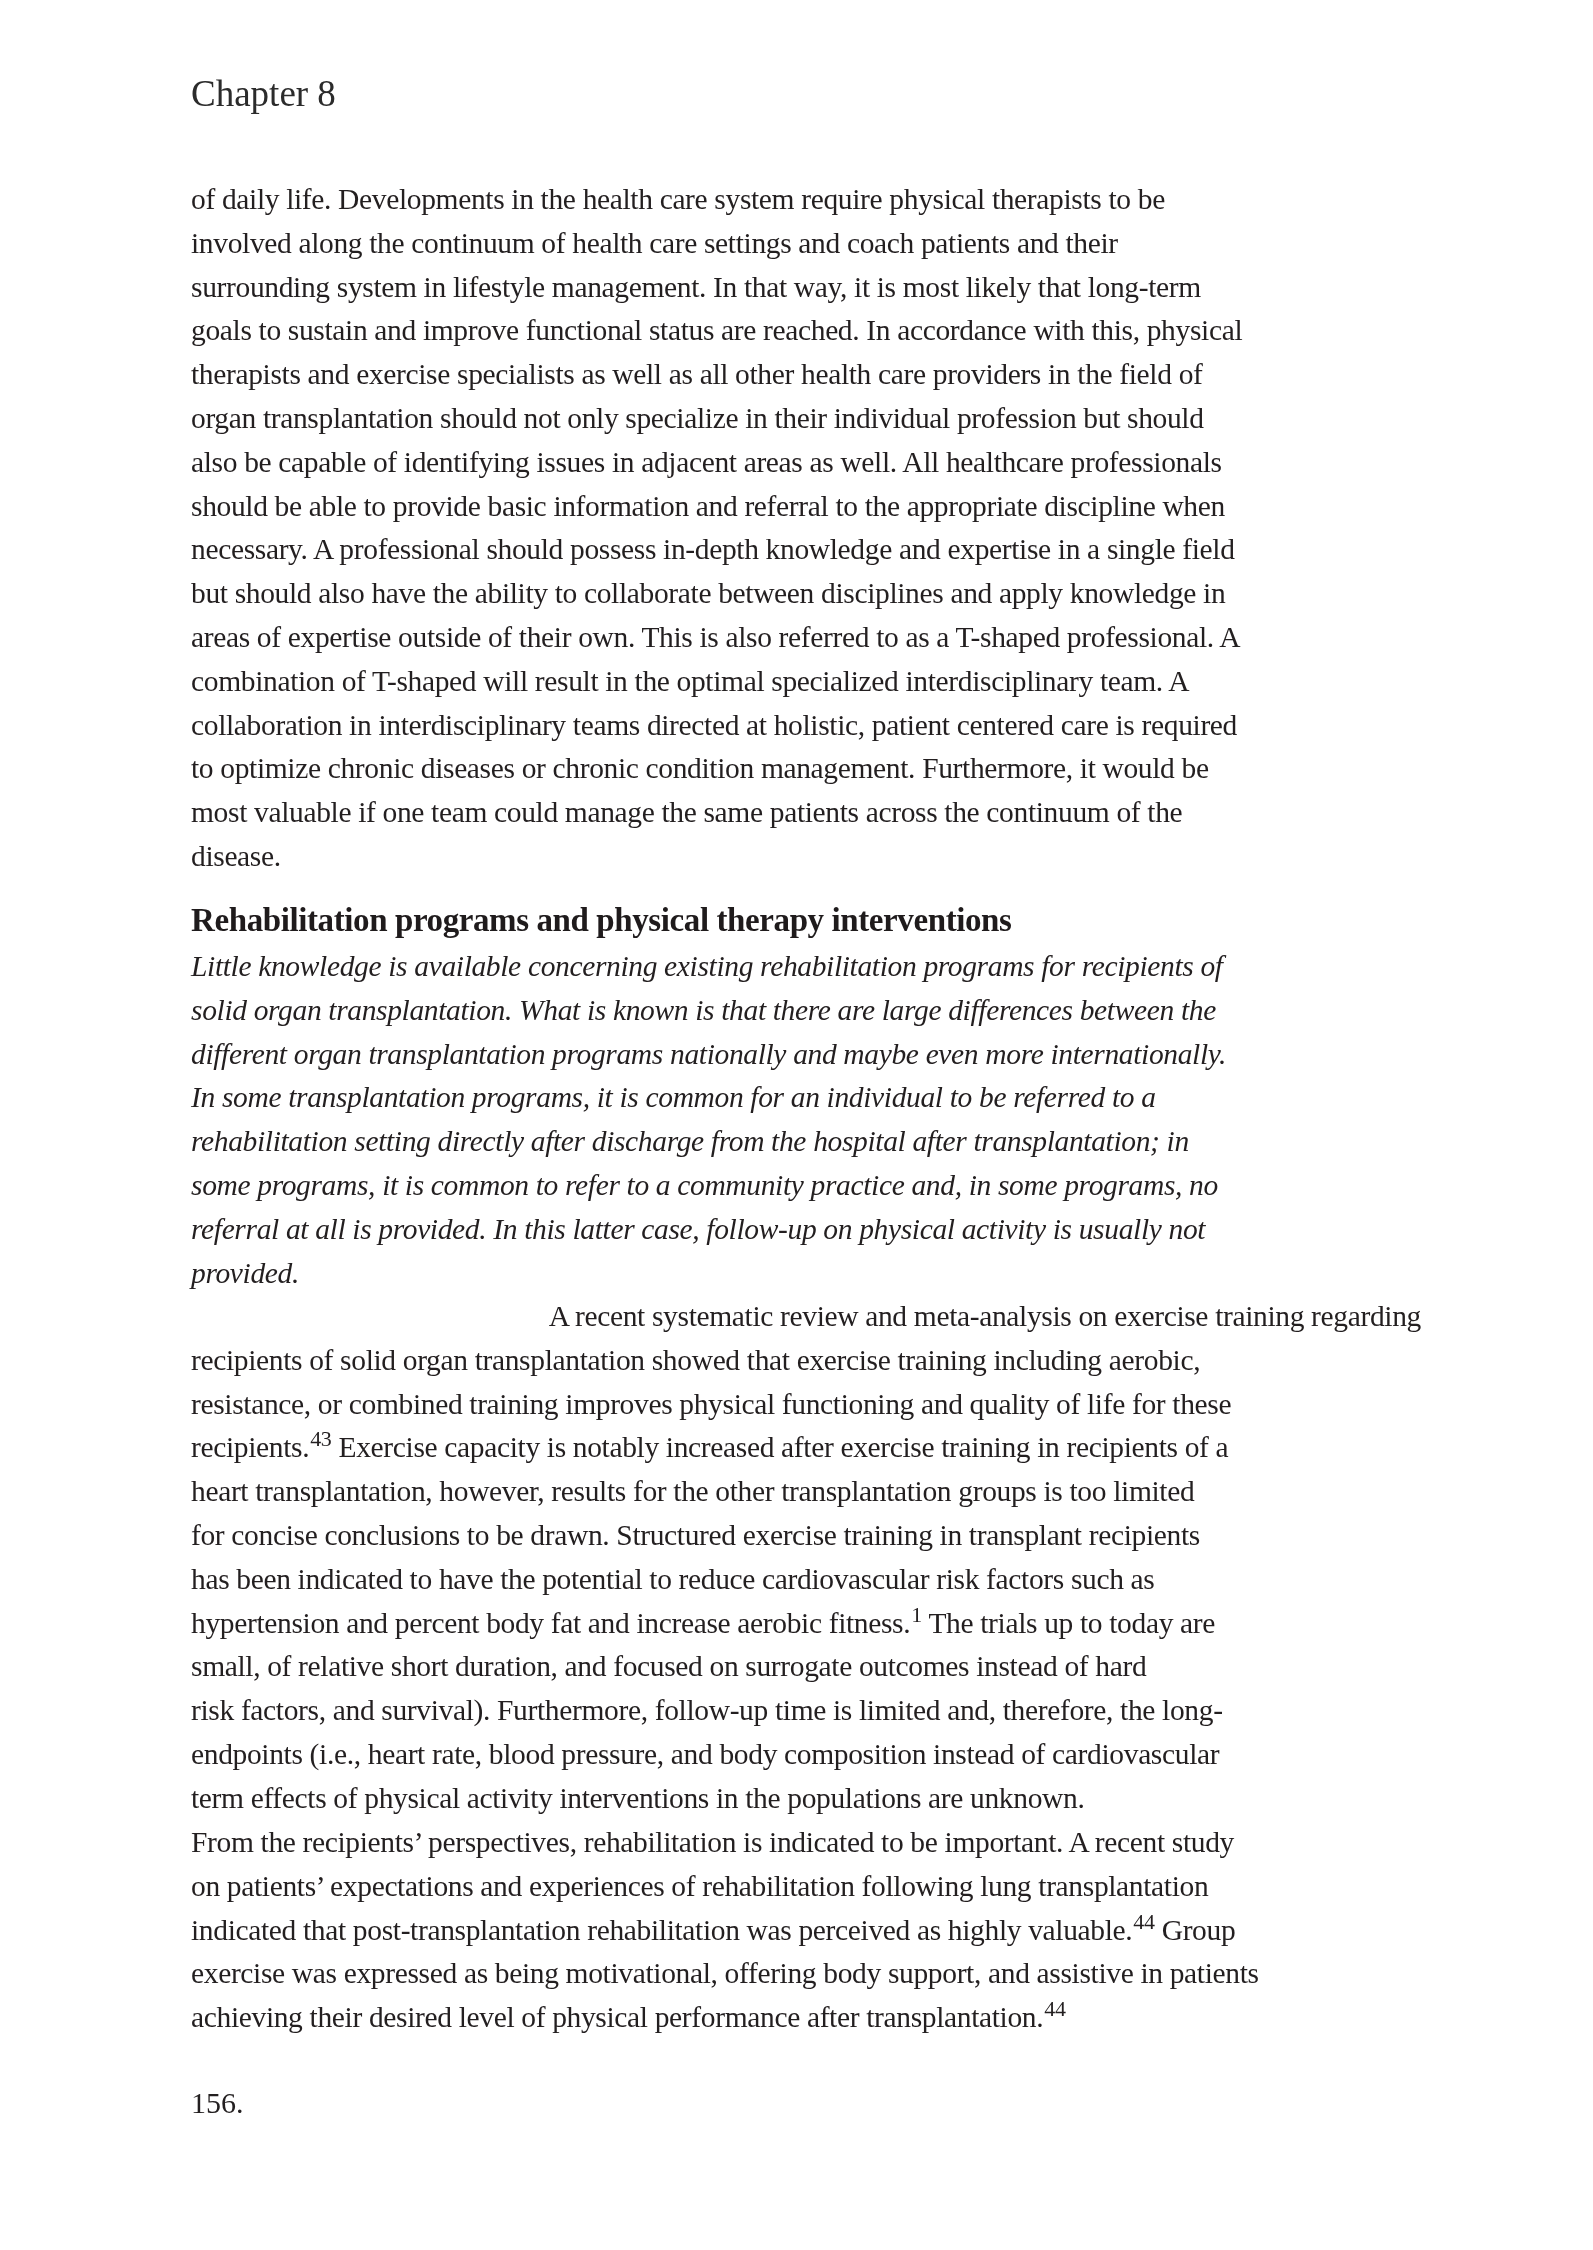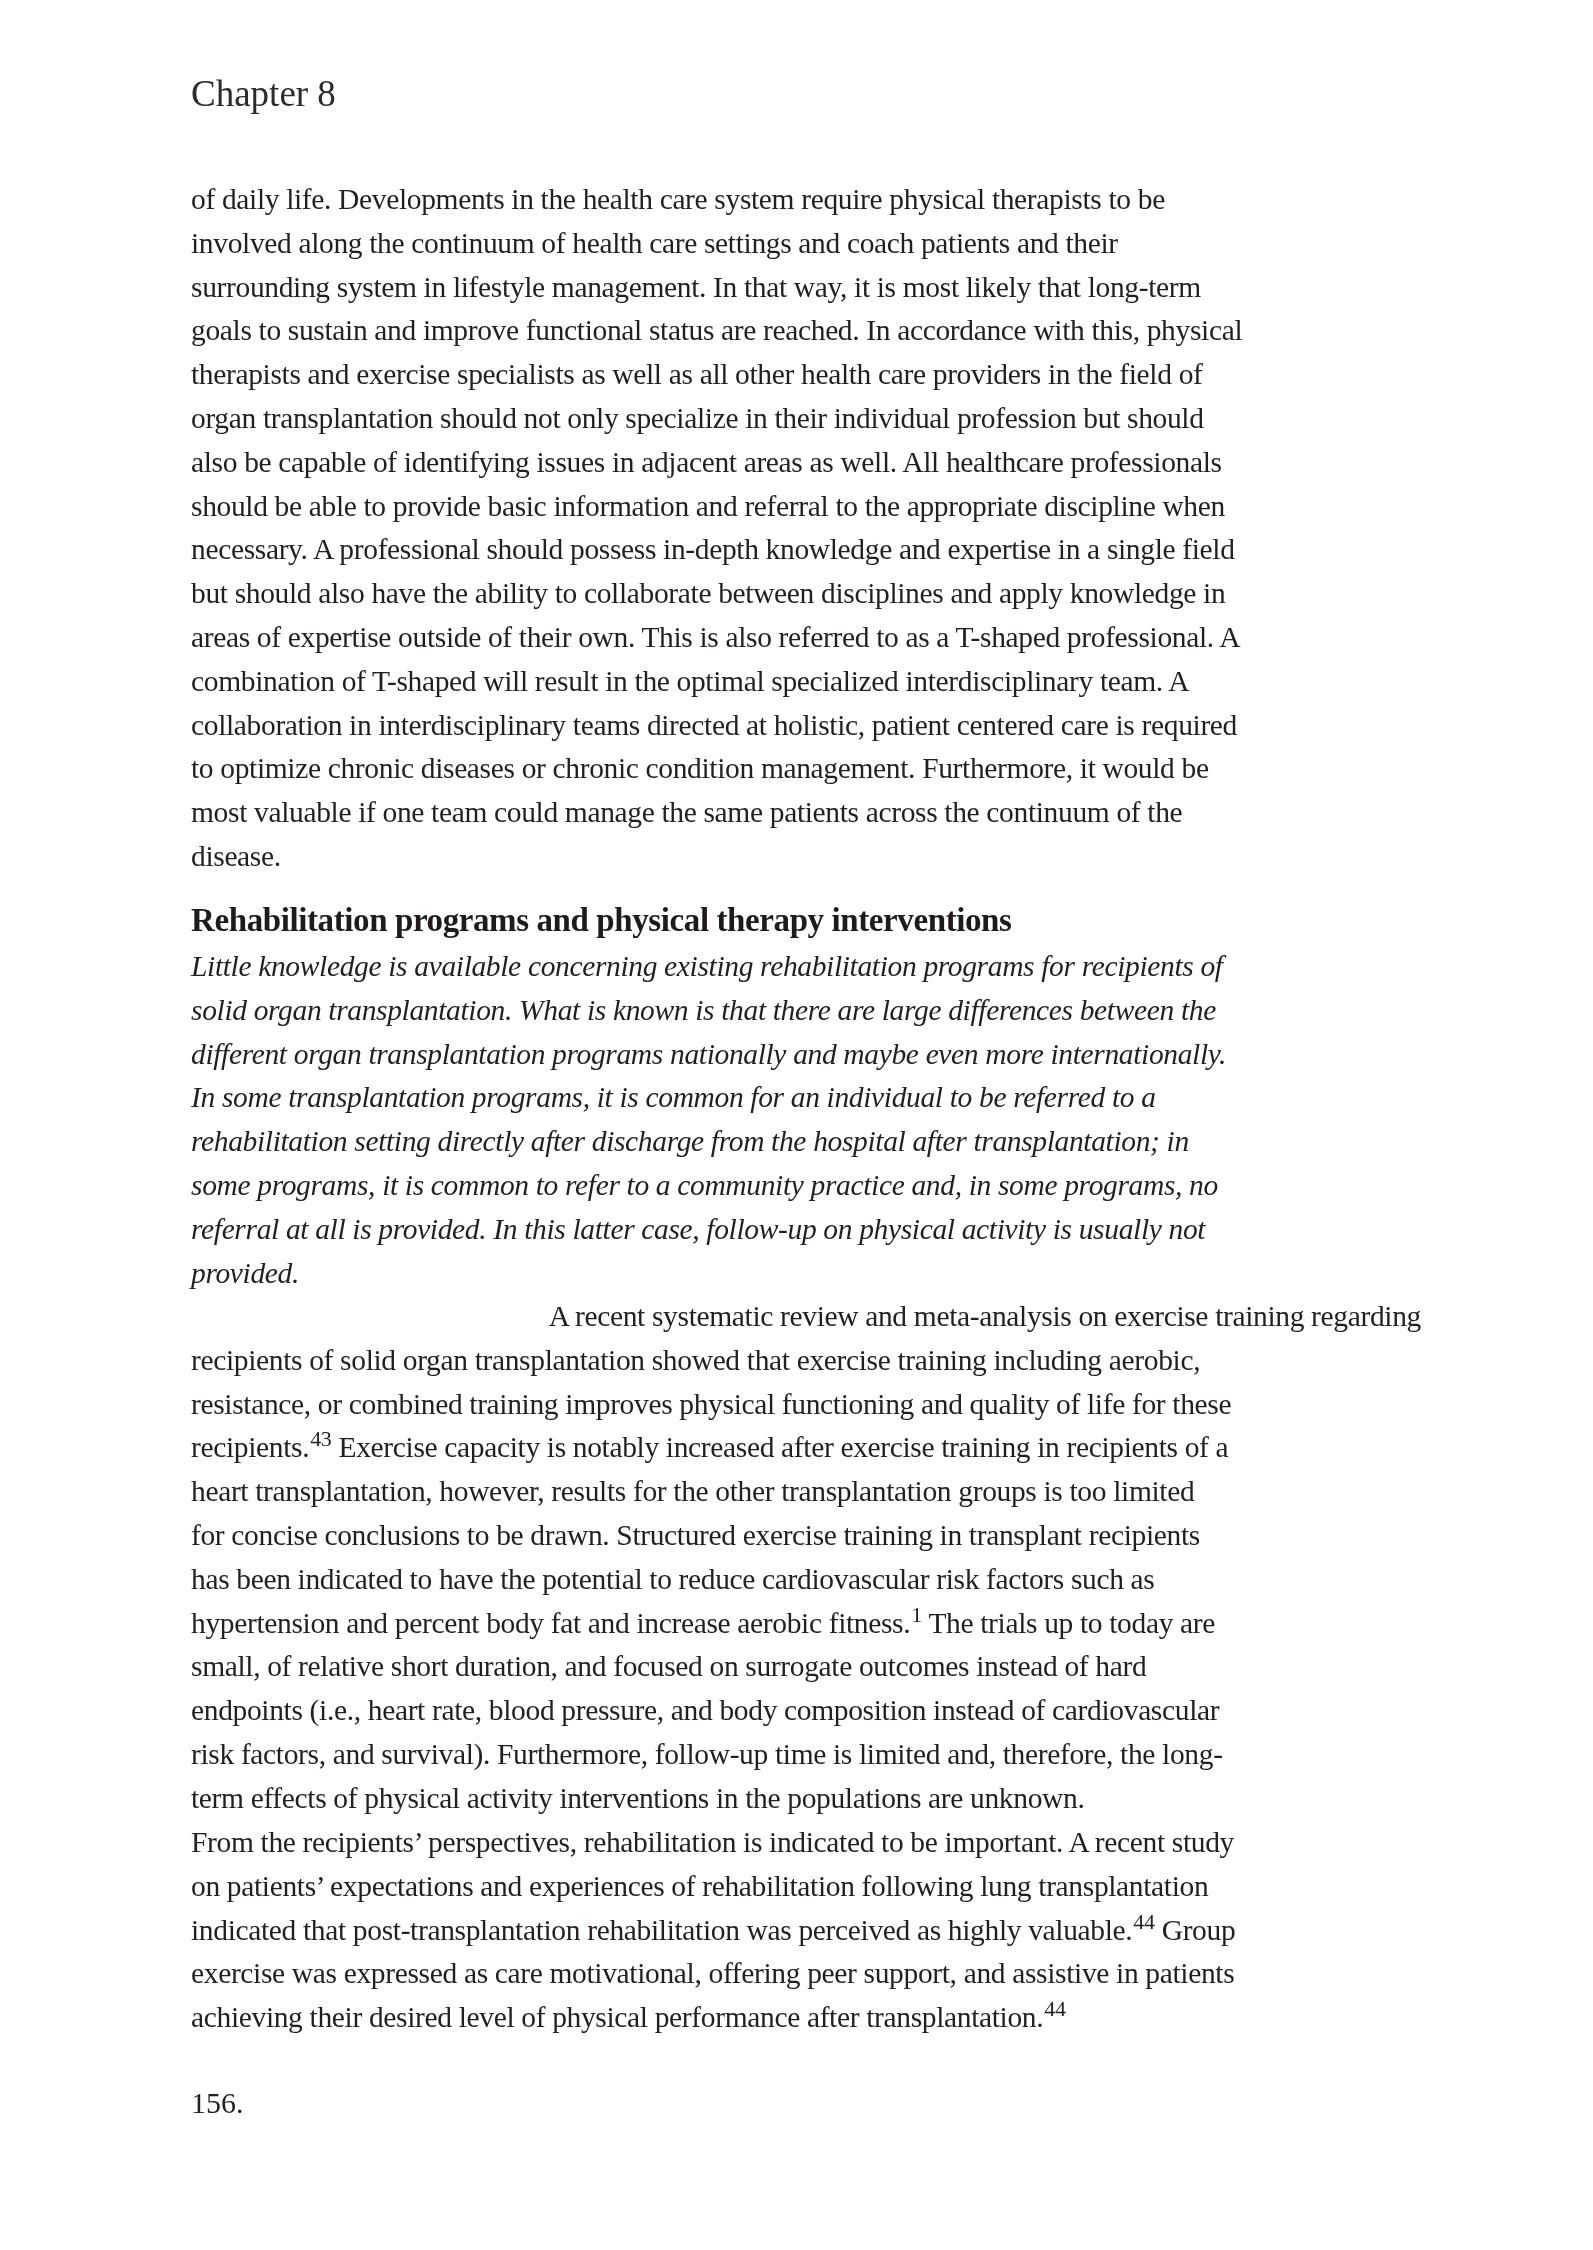--- a/index.html
+++ b/index.html
@@ -101,26 +101,26 @@
 <div class="block" style="top:1295px;">
   <div class="line indent">A recent systematic review and meta-analysis on exercise training regarding</div>
   <div class="line">recipients of solid organ transplantation showed that exercise training including aerobic,</div>
   <div class="line">resistance, or combined training improves physical functioning and quality of life for these</div>
   <div class="line"><span>recipients.</span><sup>43</sup><span> Exercise capacity is notably increased after exercise training in recipients of a</span></div>
   <div class="line">heart transplantation, however, results for the other transplantation groups is too limited</div>
   <div class="line">for concise conclusions to be drawn. Structured exercise training in transplant recipients</div>
   <div class="line">has been indicated to have the potential to reduce cardiovascular risk factors such as</div>
   <div class="line"><span>hypertension and percent body fat and increase aerobic fitness.</span><sup>1</sup><span> The trials up to today are</span></div>
   <div class="line">small, of relative short duration, and focused on surrogate outcomes instead of hard</div>
+  <div class="line">risk factors, and survival). Furthermore, follow-up time is limited and, therefore, the long-</div>
   <div class="line">endpoints (i.e., heart rate, blood pressure, and body composition instead of cardiovascular</div>
-  <div class="line">risk factors, and survival). Furthermore, follow-up time is limited and, therefore, the long-</div>
   <div class="line">term effects of physical activity interventions in the populations are unknown.</div>
 </div>
 
 <div class="block" style="top:1821px;">
   <div class="line">From the recipients’ perspectives, rehabilitation is indicated to be important. A recent study</div>
   <div class="line">on patients’ expectations and experiences of rehabilitation following lung transplantation</div>
   <div class="line"><span>indicated that post-transplantation rehabilitation was perceived as highly valuable.</span><sup>44</sup><span> Group</span></div>
-  <div class="line">exercise was expressed as care motivational, offering peer support, and assistive in patients</div>
+  <div class="line">exercise was expressed as being motivational, offering body support, and assistive in patients</div>
   <div class="line"><span>achieving their desired level of physical performance after transplantation.</span><sup>44</sup></div>
 </div>
 
 <div class="page-number">156.</div>
 
 </body></html>

